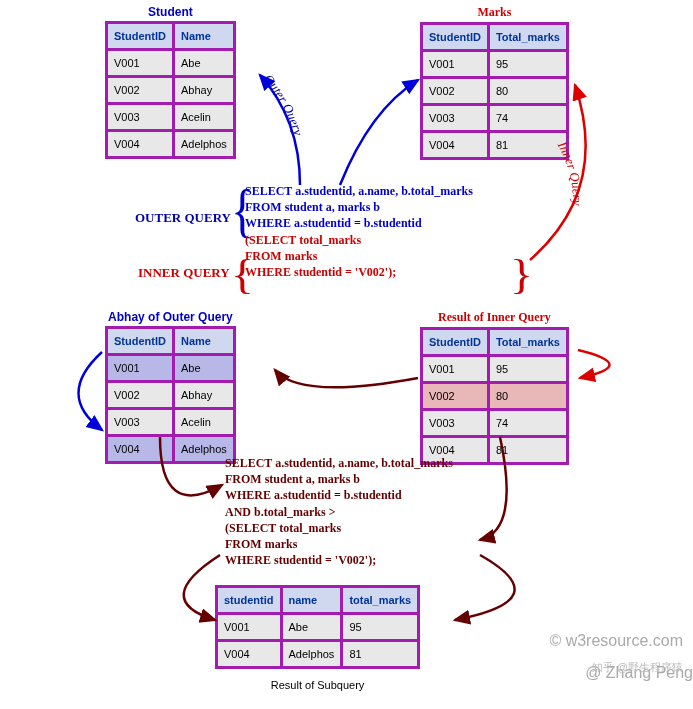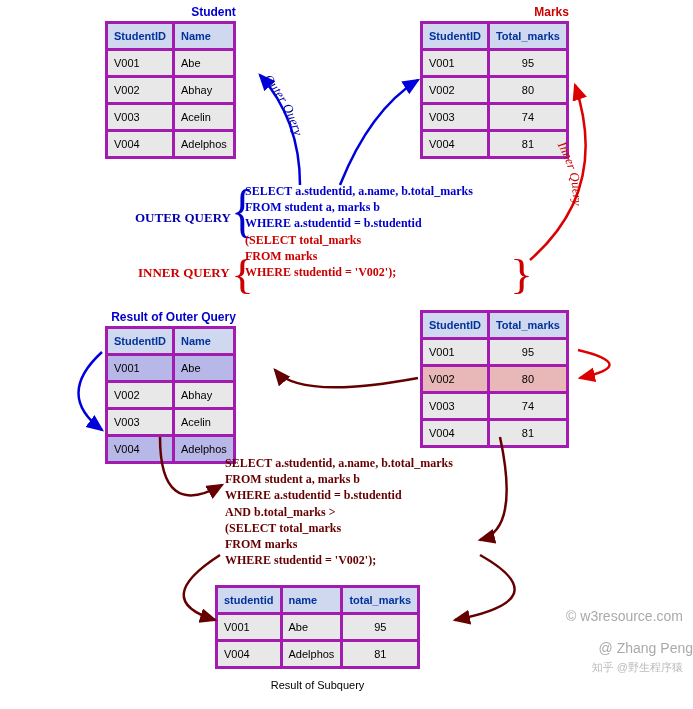--- a/index.html
+++ b/index.html
@@ -5,61 +5,61 @@
   * { box-sizing: border-box; }
   body {
     margin: 0;
     font-family: Verdana, Arial, sans-serif;
     background: #fff;
     width: 693px;
     height: 709px;
     position: relative;
     font-size: 11px;
   }
-  .title { font-weight: bold; font-size: 12px; text-align: right; margin-bottom: 2px; }
+  .title { font-weight: bold; font-size: 12px; text-align: center; margin-bottom: 2px; }
   .blue { color: #0000cc; }
-  .red { color: #cc0000; }
+  .red { color: #cc0000; font-family: Liberation Serif, serif; }
   .black { color: #000; }
   .maroon { color: #660000; }
 
   table {
     border-collapse: collapse;
     background: #fff;
     font-size: 11px;
   }
   th, td {
     border: 3px solid #a21caf;
     padding: 6px 6px;
     text-align: left;
     min-width: 55px;
   }
   th {
     background: #d0d8f0;
     color: #003399;
     font-weight: bold;
   }
   td { background: #e8e8e8; }
-  .num { text-align: center; }
+  .num { text-align: left; }
   .hl-blue td { background: #b8b8e8; }
   .hl-red td { background: #e8b8b8; }
 
   .blk { position: absolute; }
   .codebox {
     font-family: "Times New Roman", serif;
     font-size: 12px;
     font-weight: bold;
     line-height: 1.35;
   }
   .label-outer { color: #00a; font-family: "Times New Roman", serif; font-size: 13px; font-weight: bold; }
   .label-inner { color: #c00; font-family: "Times New Roman", serif; font-size: 13px; font-weight: bold; }
 
   svg.overlay {
     position: absolute; left: 0; top: 0; pointer-events: none;
   }
-  .footer-text { color: #aaa; font-size: 14px; }
+  .footer-text { color: #aaa; font-size: 16px; margin-top: 24px; }
   .watermark { color: #bbb; font-size: 11px; }
   .curly { font-family: Georgia, "Times New Roman", serif; font-size: 48px; line-height: 0.7; }
 </style>
 </head>
 <body>
 
 <div class="blk" style="left:105px; top:5px;">
   <div class="title blue">Student</div>
   <table>
     <tbody>
@@ -125,21 +125,21 @@
 <div class="blk codebox" style="left:245px; top:183px;">
   <div class="blue">SELECT a.studentid, a.name, b.total_marks</div>
   <div class="blue">FROM student a, marks b</div>
   <div class="blue">WHERE a.studentid = b.studentid</div>
   <div class="red">(SELECT total_marks</div>
   <div class="red">FROM marks</div>
   <div class="red">WHERE studentid =  'V002');</div>
 </div>
 
 <div class="blk" style="left:105px; top:310px;">
-  <div class="title blue">Result of Outer Query</div>
+  <div class="title blue">Abhay of Outer Query</div>
   <table>
     <tbody>
         <tr>
       <th>StudentID</th>
       <th>Name</th>
     </tr>
     <tr class="hl-blue">
           <td>V001</td>
           <td>Abe</td>
         </tr>
@@ -153,20 +153,21 @@
         </tr>
     <tr class="hl-blue">
           <td>V004</td>
           <td>Adelphos</td>
         </tr>
   </tbody>
     </table>
 </div>
 
 <div class="blk" style="left:420px; top:310px;">
+  <div class="title red">Result of Inner Query</div>
   <table>
     <tbody>
         <tr>
       <th>StudentID</th>
       <th>Total_marks</th>
     </tr>
     <tr>
           <td>V001</td>
           <td class="num">95</td>
         </tr>

